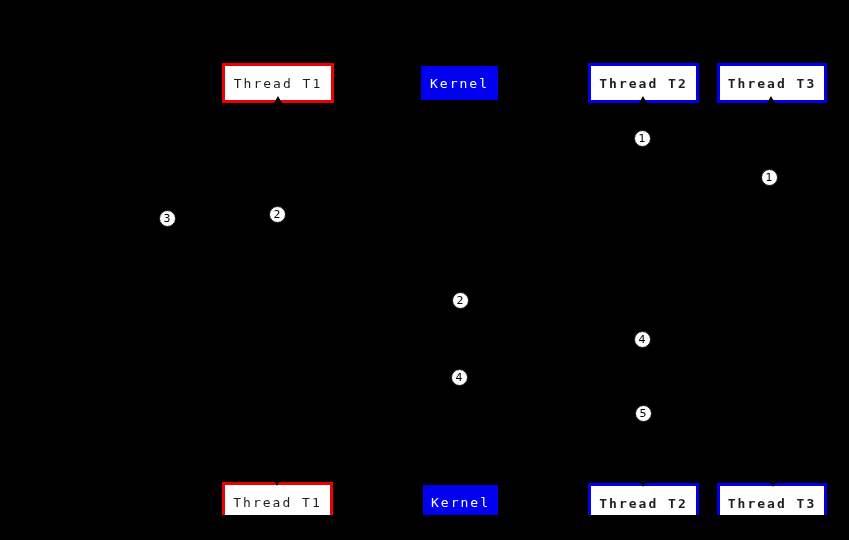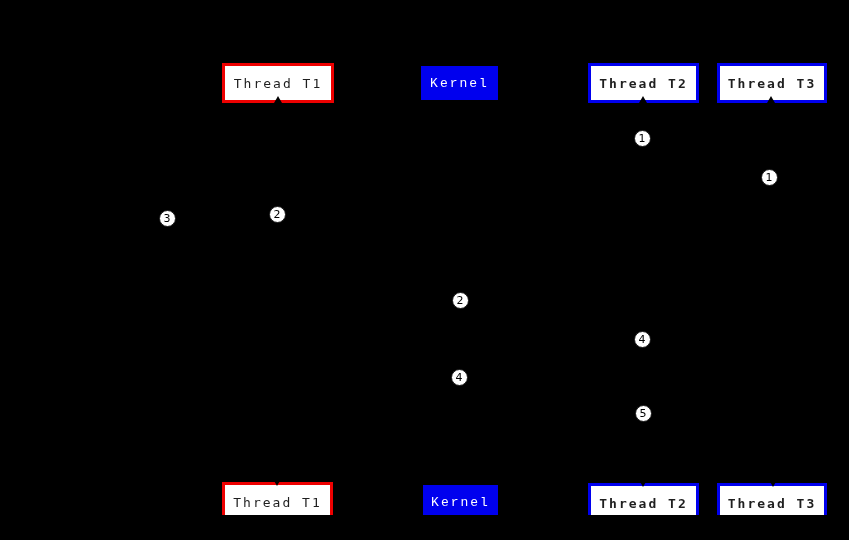--- a/index.html
+++ b/index.html
@@ -26,21 +26,20 @@
     letter-spacing: 2px;
     color: var(--box-text, #1f1f1f);
     white-space: nowrap;
   }
   .box.red-outline { border: 3px solid var(--thread-t1-border, #ee0000); }
   .box.blue-outline { border: 3px solid var(--thread-border, #0000ee); font-weight: bold; }
   .box.blue-solid {
     background: var(--kernel-fill, #0000ee);
     color: var(--kernel-text, #ffffff);
     border: none;
-    font-family: Liberation Mono, monospace;
   }
   
   .t1-top  { left: 222px; top: 63px;  width: 112px; height: 40px; }
   .k-top   { left: 421px; top: 66px;  width: 77px;  height: 34px; }
   .t2-top  { left: 588px; top: 63px;  width: 111px; height: 40px; }
   .t3-top  { left: 717px; top: 63px;  width: 110px; height: 40px; }
   
   .t1-bot  { left: 222px; top: 482px; width: 111px; height: 40px; }
   .k-bot   { left: 423px; top: 485px; width: 75px;  height: 35px; }
   .t2-bot  { left: 588px; top: 483px; width: 111px; height: 40px; }

